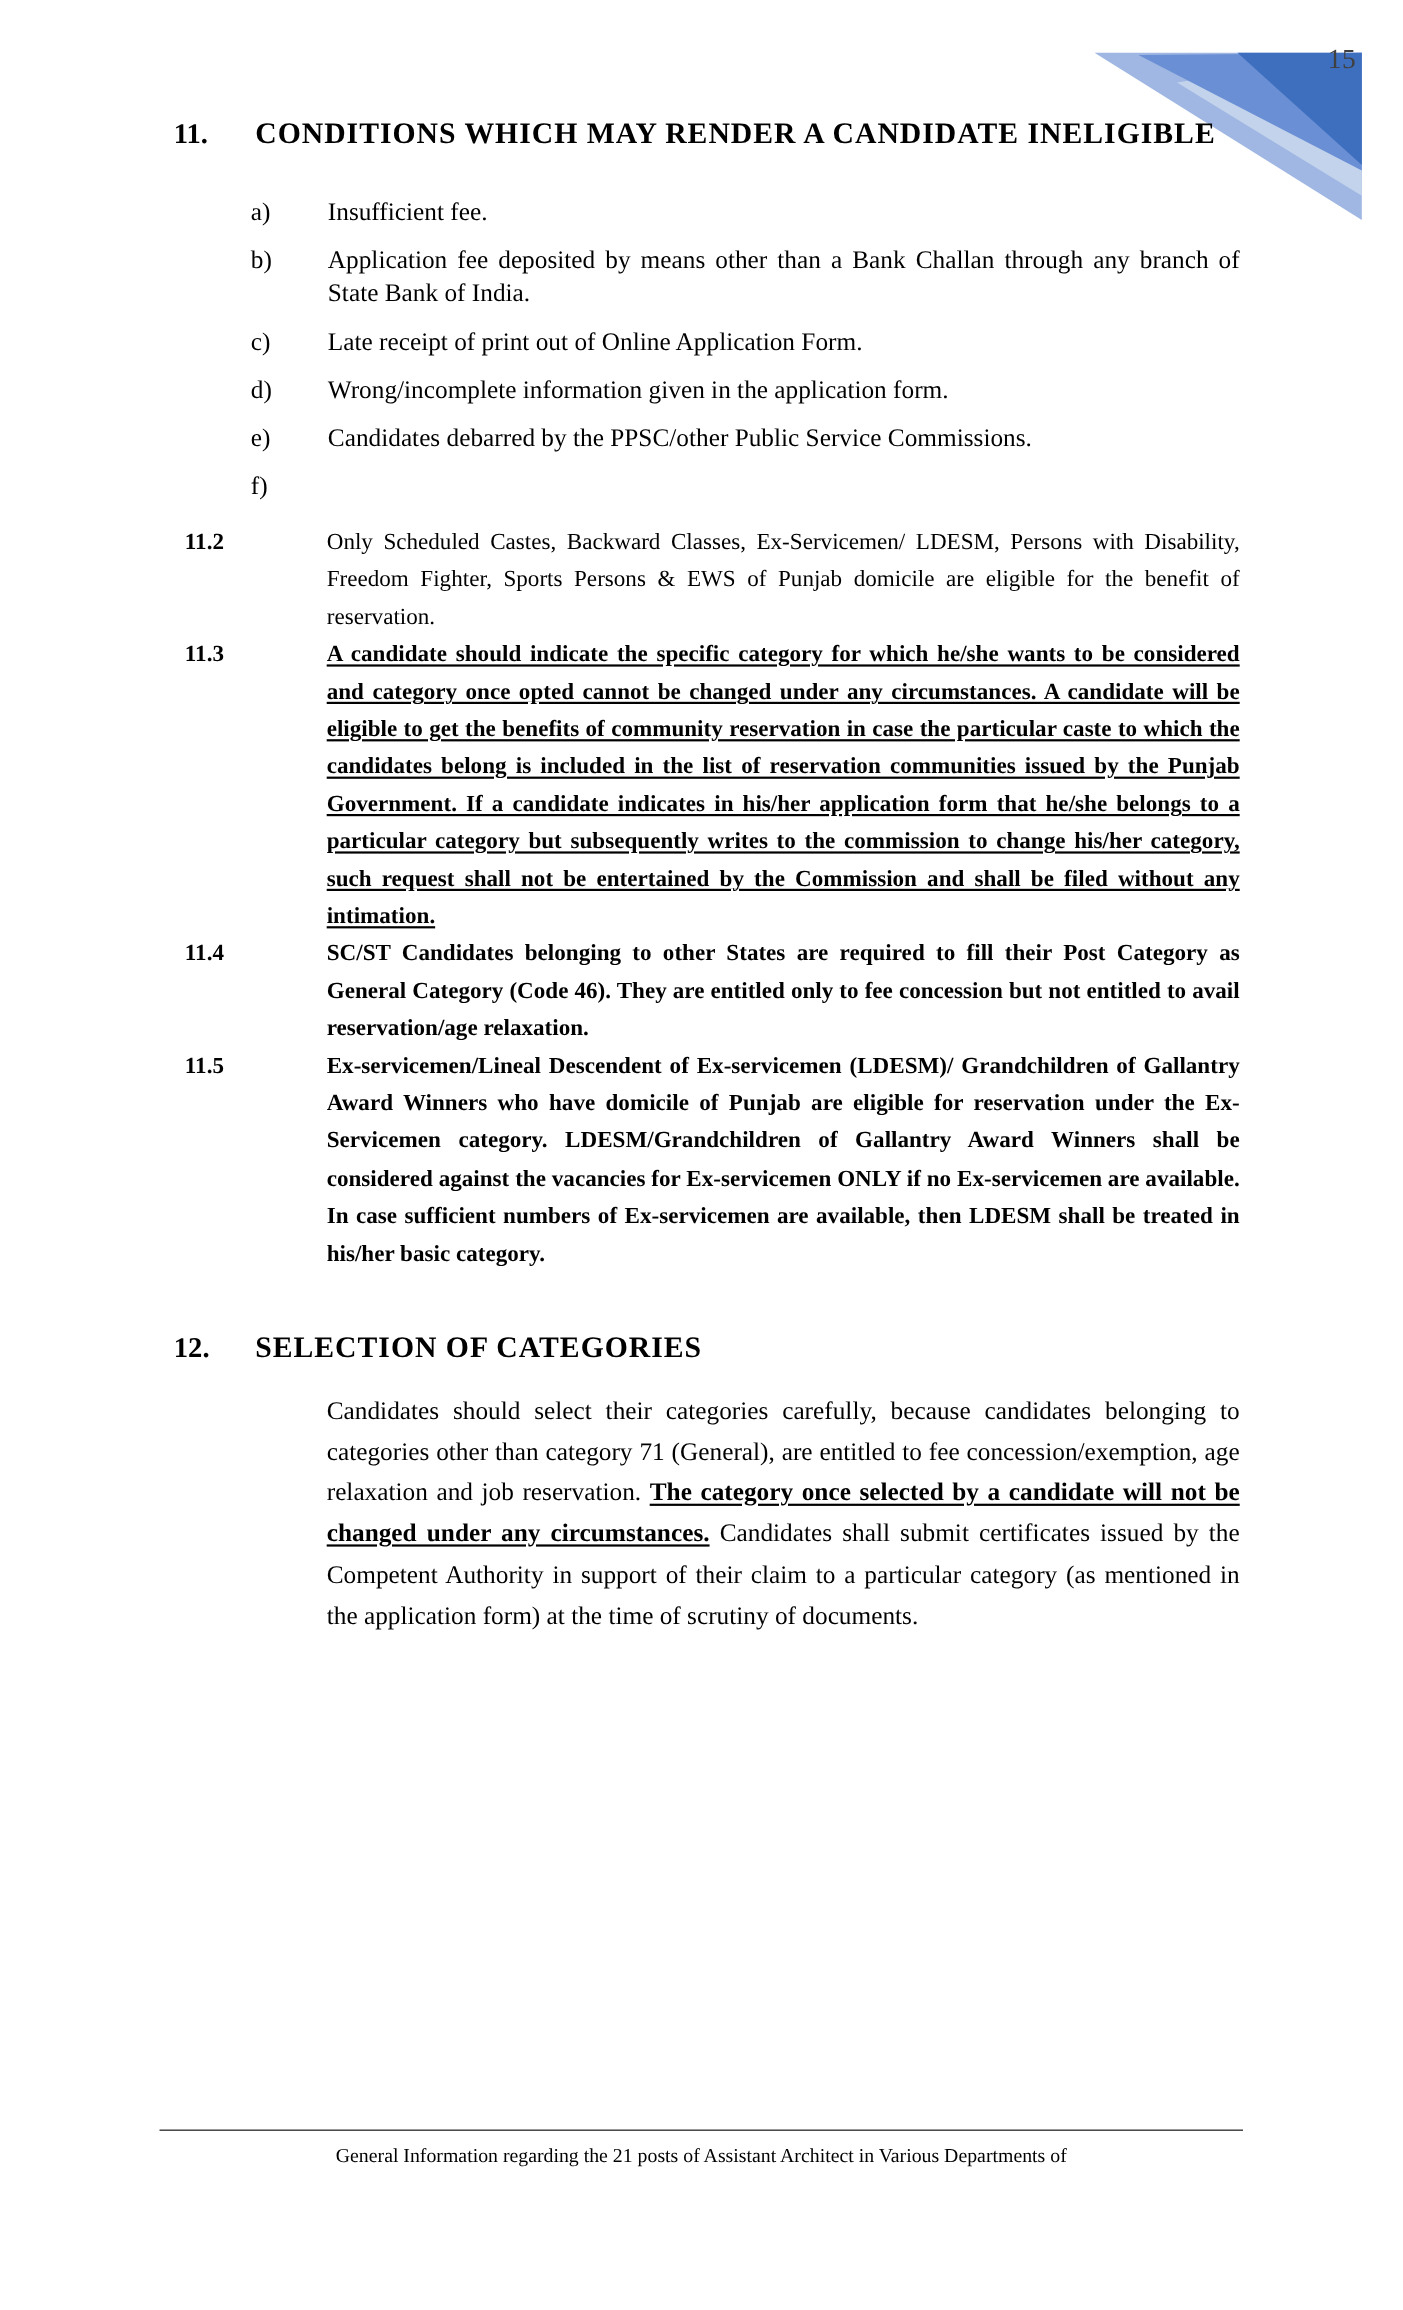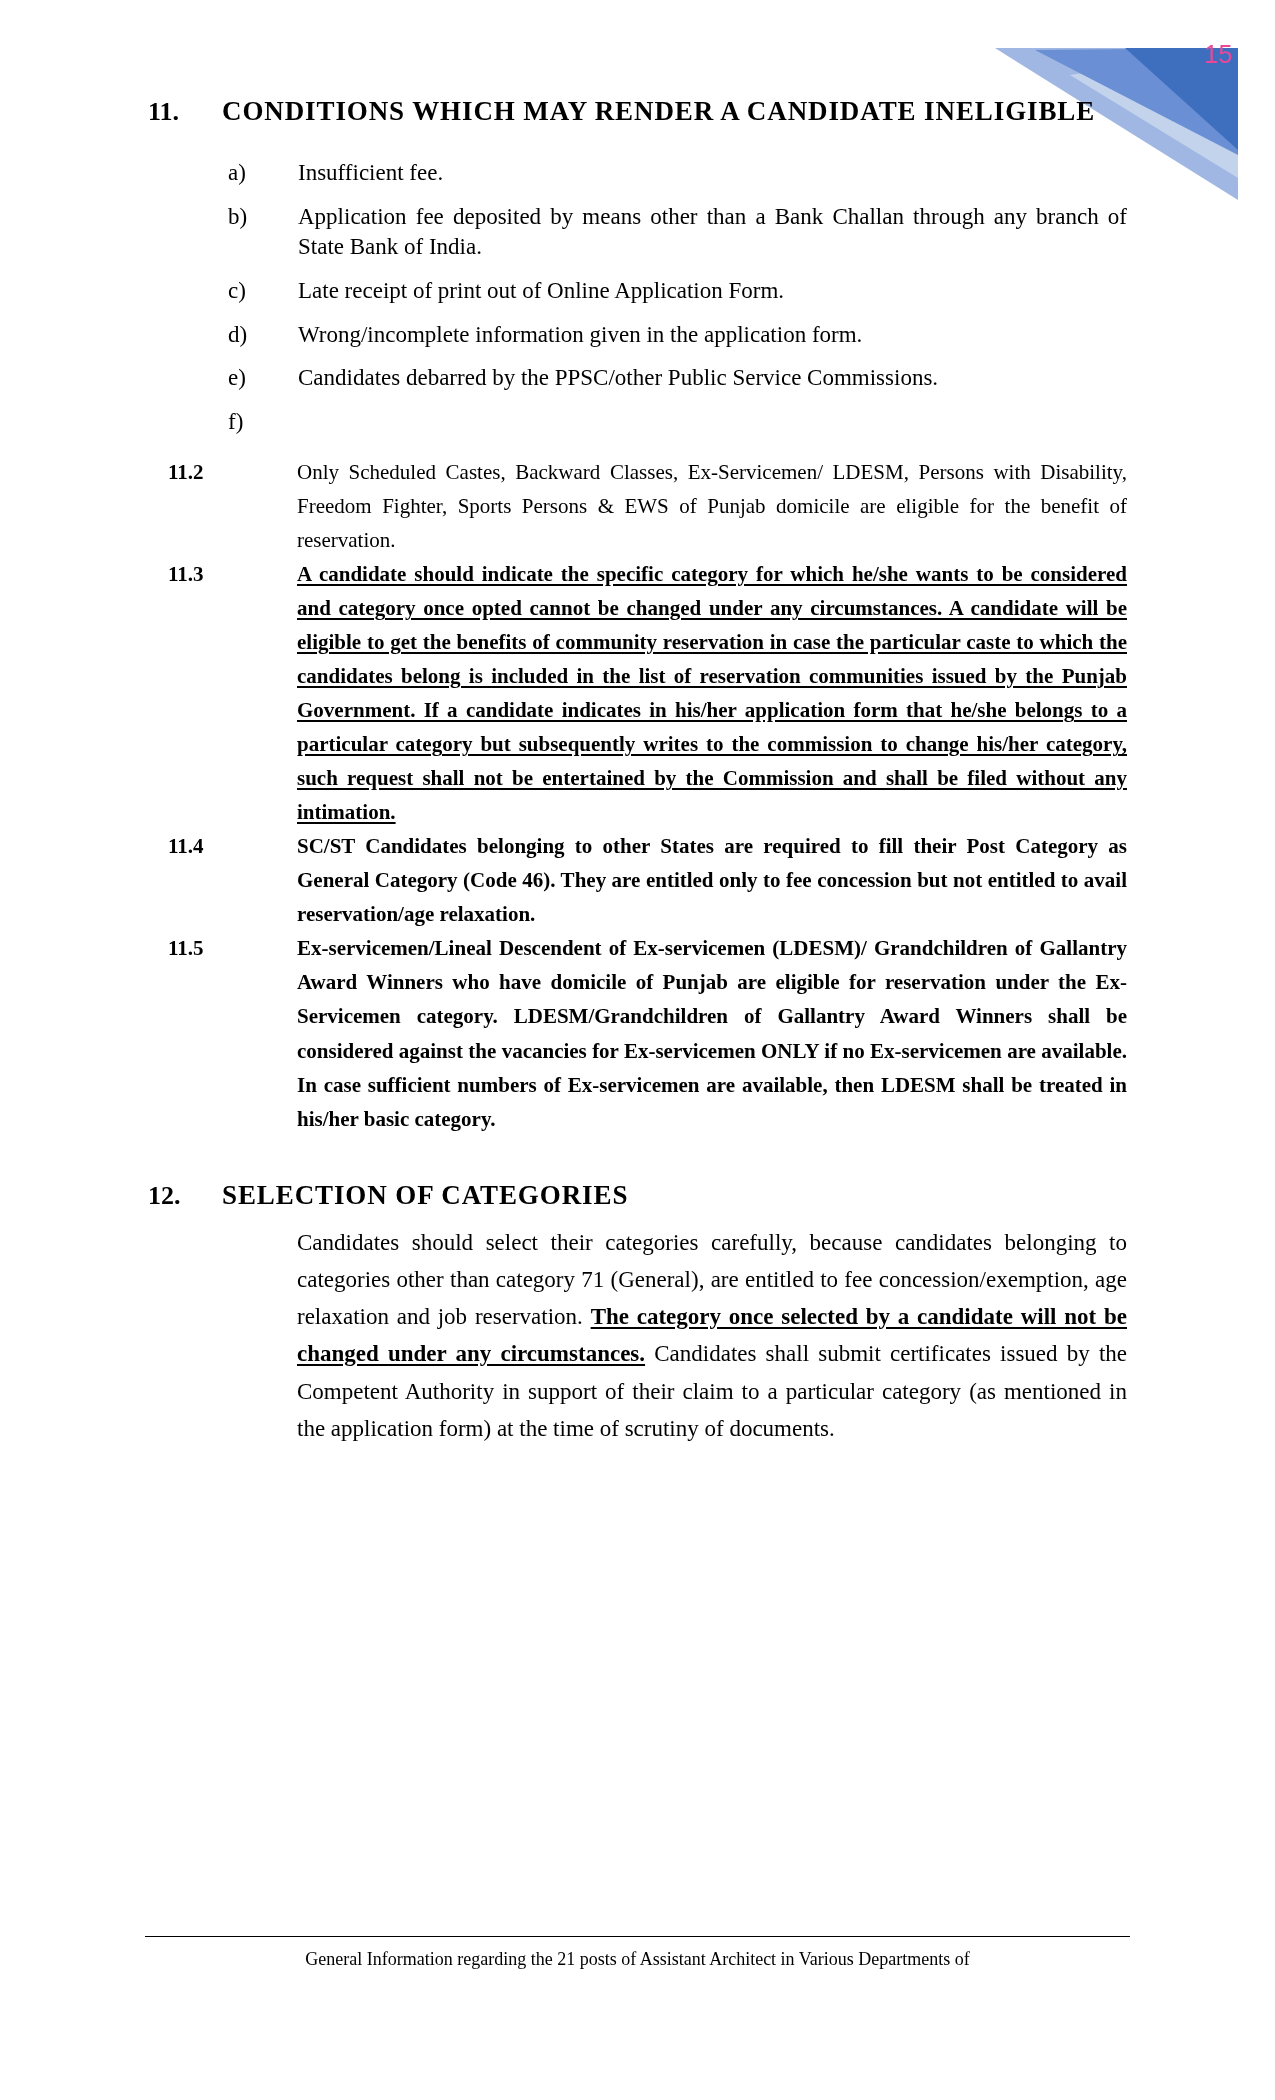--- a/index.html
+++ b/index.html
@@ -22,23 +22,23 @@
     top: 0;
     right: 0;
     width: 300px;
     height: 230px;
     pointer-events: none;
   }
   #page-number {
     position: absolute;
     top: 42px;
     right: 42px;
-    font-family: Liberation Sans, sans-serif;
+    font-family: Liberation Serif, serif;
     font-size: 25px;
-    color: #ec4899;
+    color: #404040;
     letter-spacing: 0.5px;
     line-height: 1;
   }
 
   
   #page {
     position: absolute;
     left: 0;
     top: 0;
     width: 1275px;
@@ -51,21 +51,21 @@
     width: 979px;
   }
 
   
   .section-heading {
     display: flex;
     align-items: baseline;
     font-weight: bold;
     font-size: 27px;
     letter-spacing: 0.9px;
-    margin: 0;
+    margin: 10px;
   }
   .section-heading .sec-num {
     width: 74px;
     flex: 0 0 74px;
     font-size: 26px;
     letter-spacing: 0;
   }
   .section-heading .sec-title {
     flex: 1;
   }

